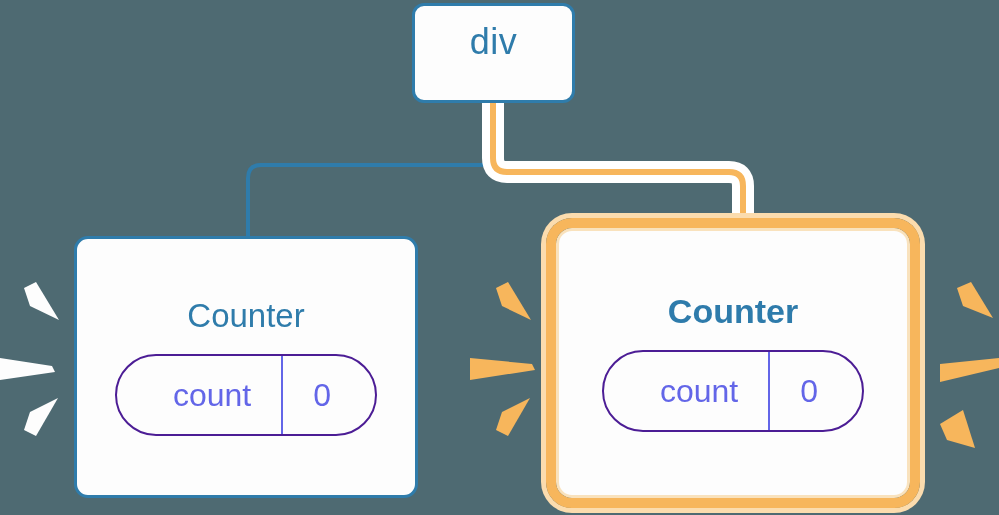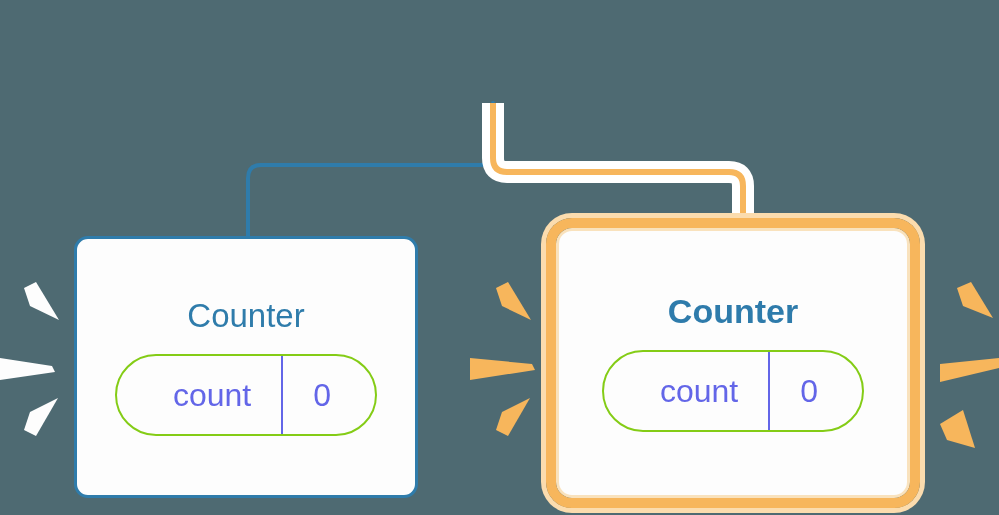--- a/index.html
+++ b/index.html
@@ -98,21 +98,21 @@
   .node-title.bold {
     font-weight: bold;
     font-size: 34px;
     color: #2e7bab;
   }
 
   
   .pill {
     display: flex;
     align-items: stretch;
-    border: 2px solid #84cc16;
+    border: 2px solid #4c1d95;
     border-radius: 999px;
     height: 78px;
     position: relative;
     z-index: 2;
     background: transparent;
   }
   .pill-key, .pill-val {
     display: flex;
     align-items: center;
     justify-content: center;
@@ -153,20 +153,23 @@
       <polygon points="502,412 530,398 508,436 496,430"></polygon>
     </g>
 
     <g fill="#f7b65c">
       <polygon points="957,288 971,282 993,318 963,306"></polygon>
       <polygon points="940,364 940,382 999,368 999,358"></polygon>
       <polygon points="940,424 963,410 975,448 947,440"></polygon>
     </g>
   </svg>
 
+  <div class="node node-div">
+    <span class="node-title">div</span>
+  </div>
 
   <div class="node node-counter">
     <span class="node-title">Counter</span>
     <div class="pill">
       <span class="pill-key">count</span>
       <span class="pill-val">0</span>
     </div>
   </div>
 
   <div class="node node-counter-hl">

